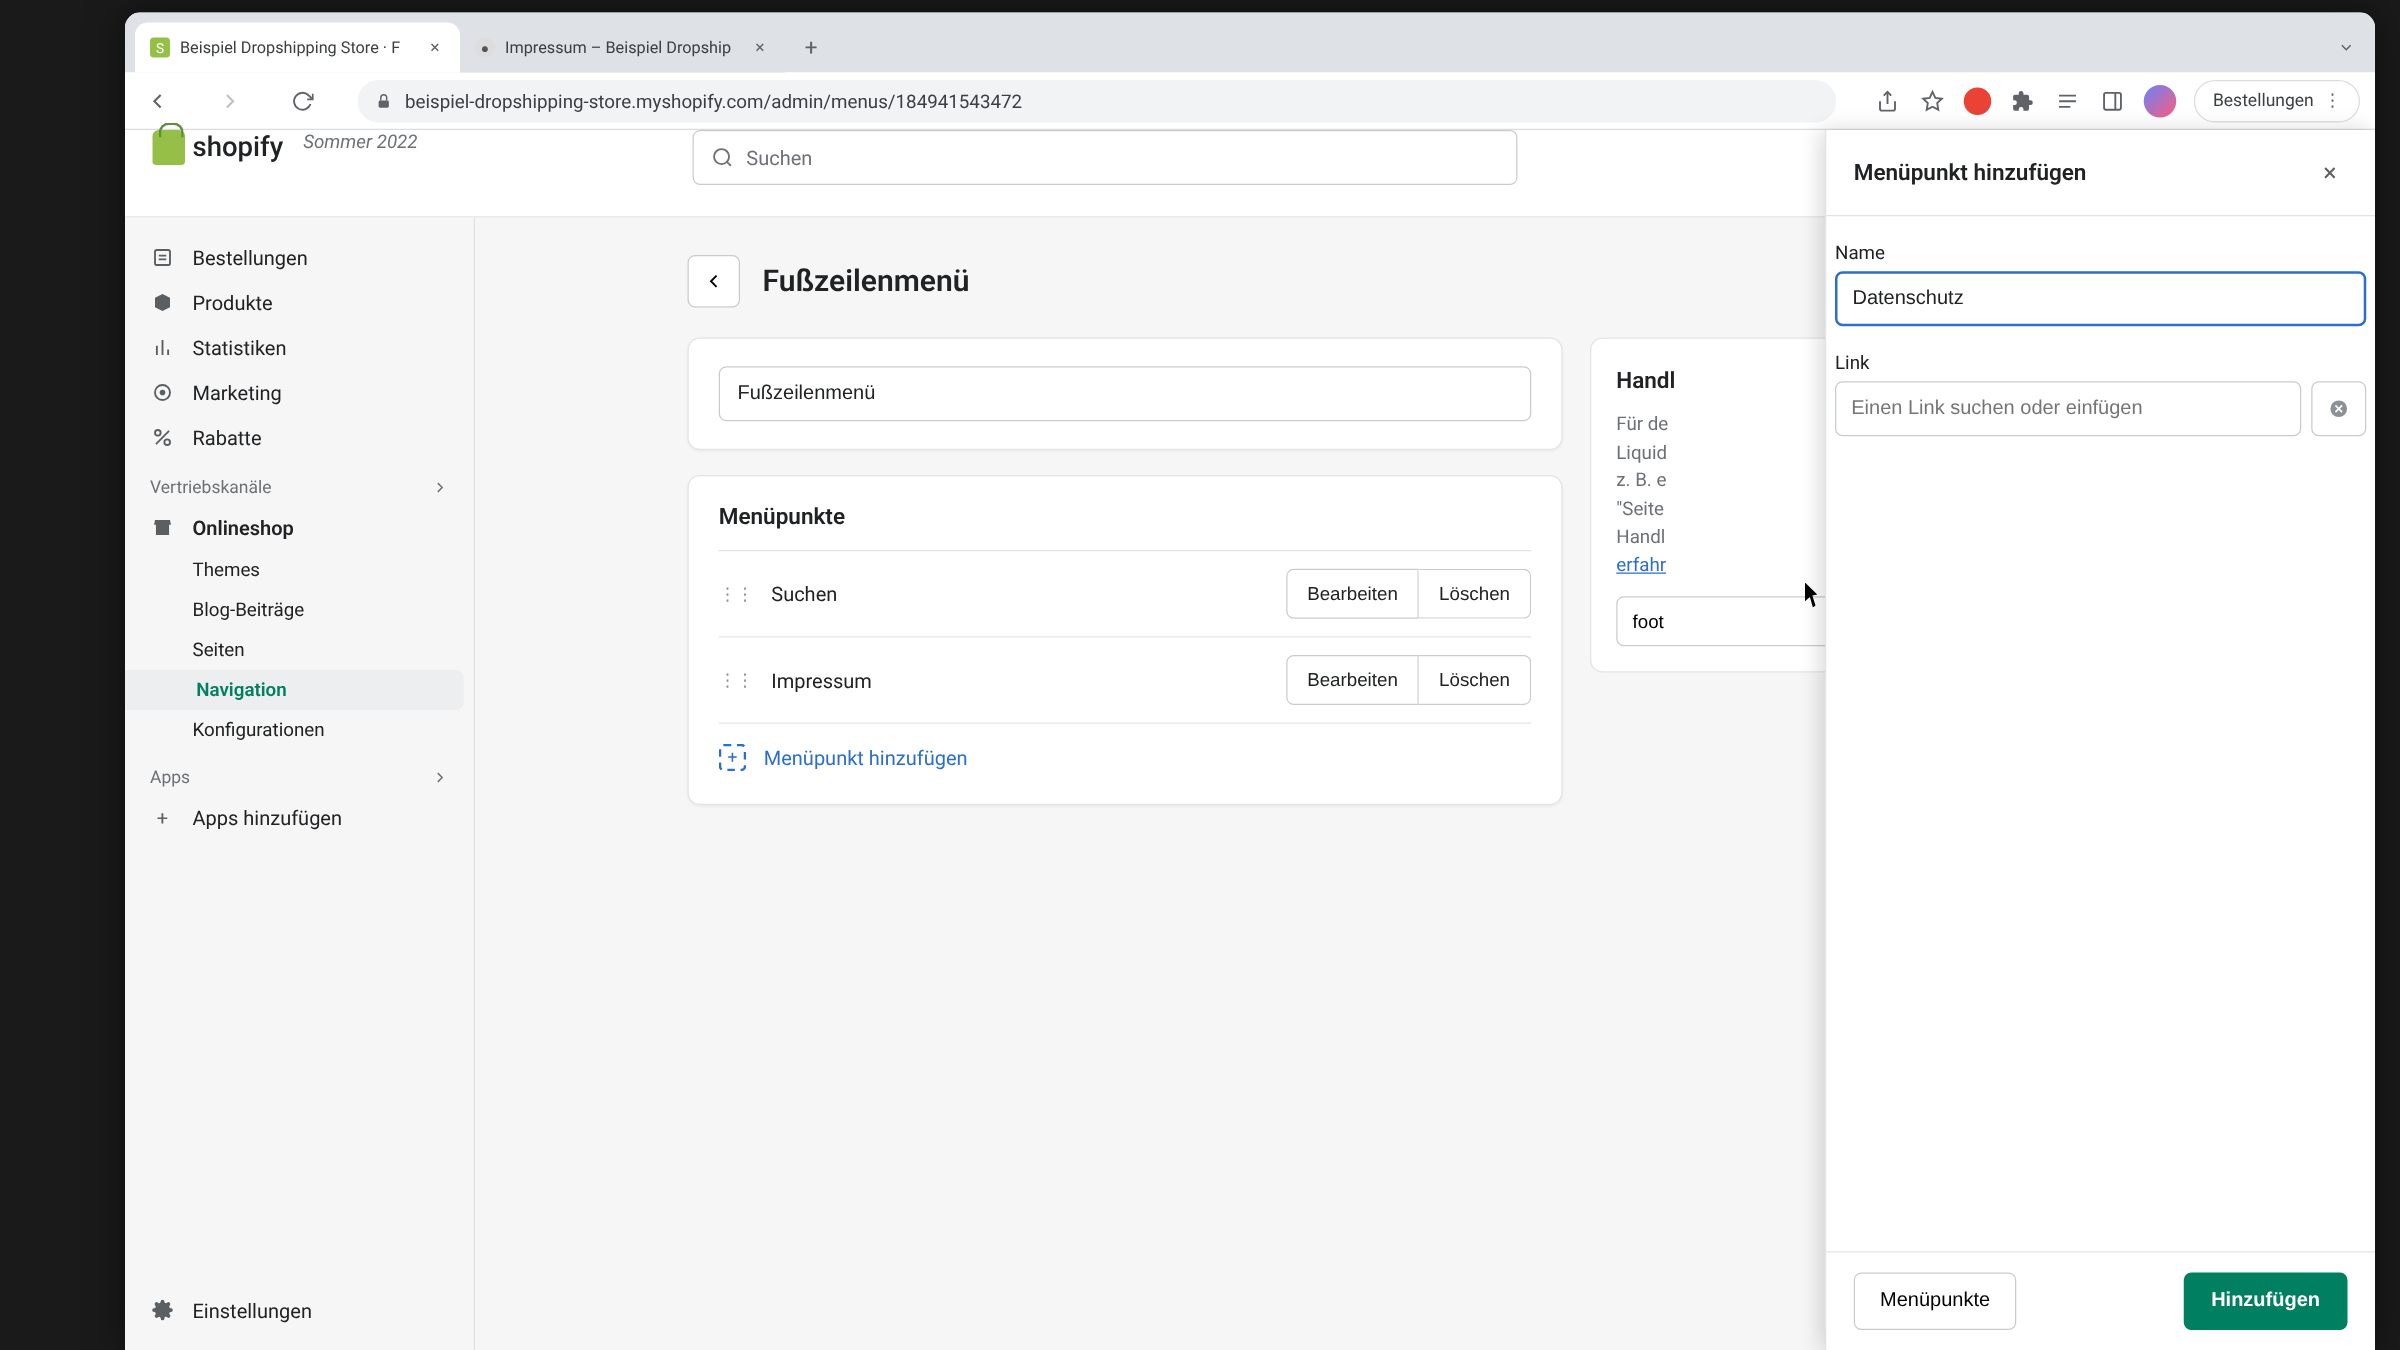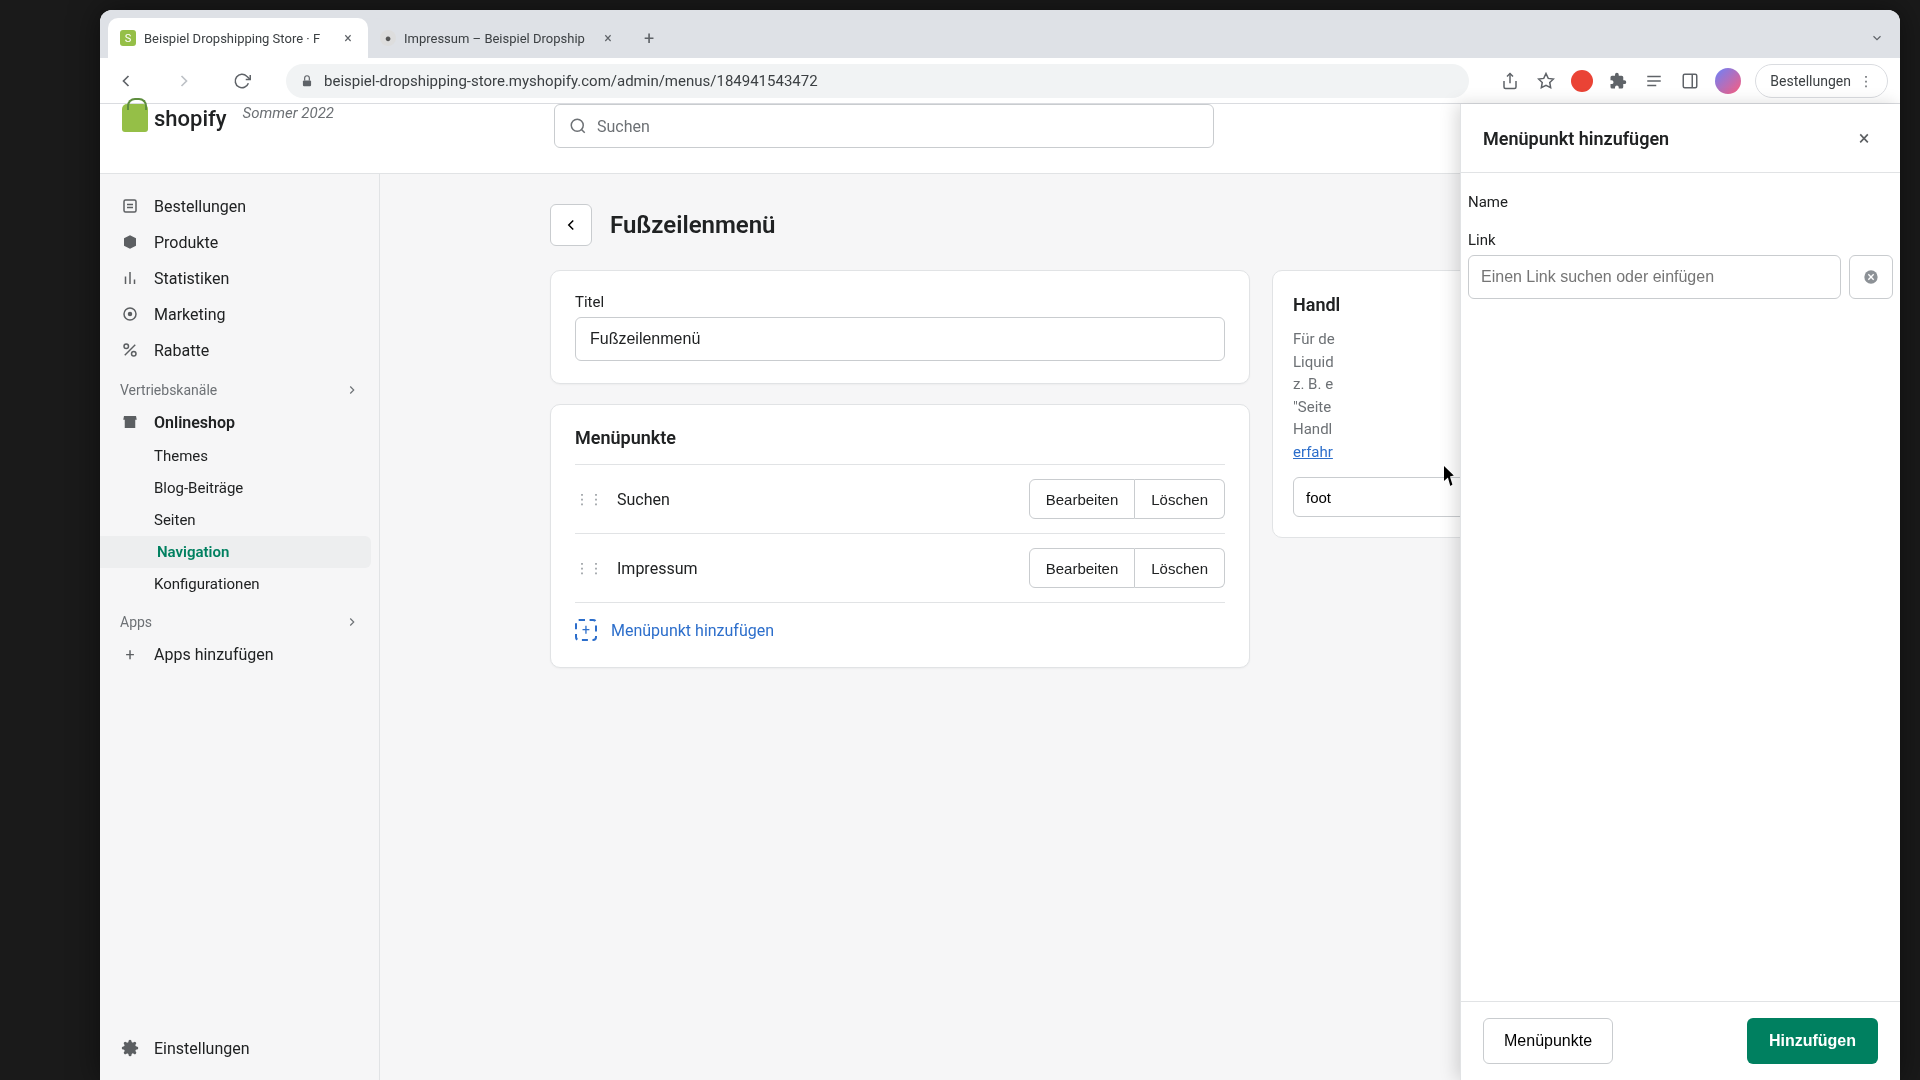--- a/index.html
+++ b/index.html
@@ -322,21 +322,20 @@
               <svg width="18" height="18" viewBox="0 0 24 24" fill="none" stroke="currentColor" stroke-width="2">
                 <polyline points="15 18 9 12 15 6"></polyline>
               </svg>
             </button>
           <h1 class="page-title">Fußzeilenmenü</h1>
         </div>
 
         <div class="columns">
           <div class="col-left">
             <div class="card">
-              <div class="label">Titel</div>
               <input class="input" value="Fußzeilenmenü" style="">
             </div>
 
             <div class="card">
               <div class="section-title">Menüpunkte</div>
 
               <div class="menu-row">
                 <span class="drag">⋮⋮</span>
                 <span class="menu-name">Suchen</span>
                 <div class="btn-group">
@@ -379,20 +378,21 @@
   </div>
 
   <div class="drawer">
     <div class="drawer-head">
       <div class="drawer-title">Menüpunkt hinzufügen</div>
       <div class="drawer-close">×</div>
     </div>
     <div class="drawer-body">
       <div class="field">
         <label class="field-label">Name</label>
+        <input class="drawer-input" value="Datenschutz" style="">
       </div>
       <div class="field">
         <label class="field-label">Link</label>
         <div class="link-row">
           <input class="drawer-input plain" placeholder="Einen Link suchen oder einfügen" style="">
           <button class="clear-btn">
               <svg width="16" height="16" viewBox="0 0 24 24" fill="currentColor">
                 <circle cx="12" cy="12" r="10"></circle>
                 <line x1="8" y1="8" x2="16" y2="16" stroke="#fff" stroke-width="2"></line>
                 <line x1="16" y1="8" x2="8" y2="16" stroke="#fff" stroke-width="2"></line>

